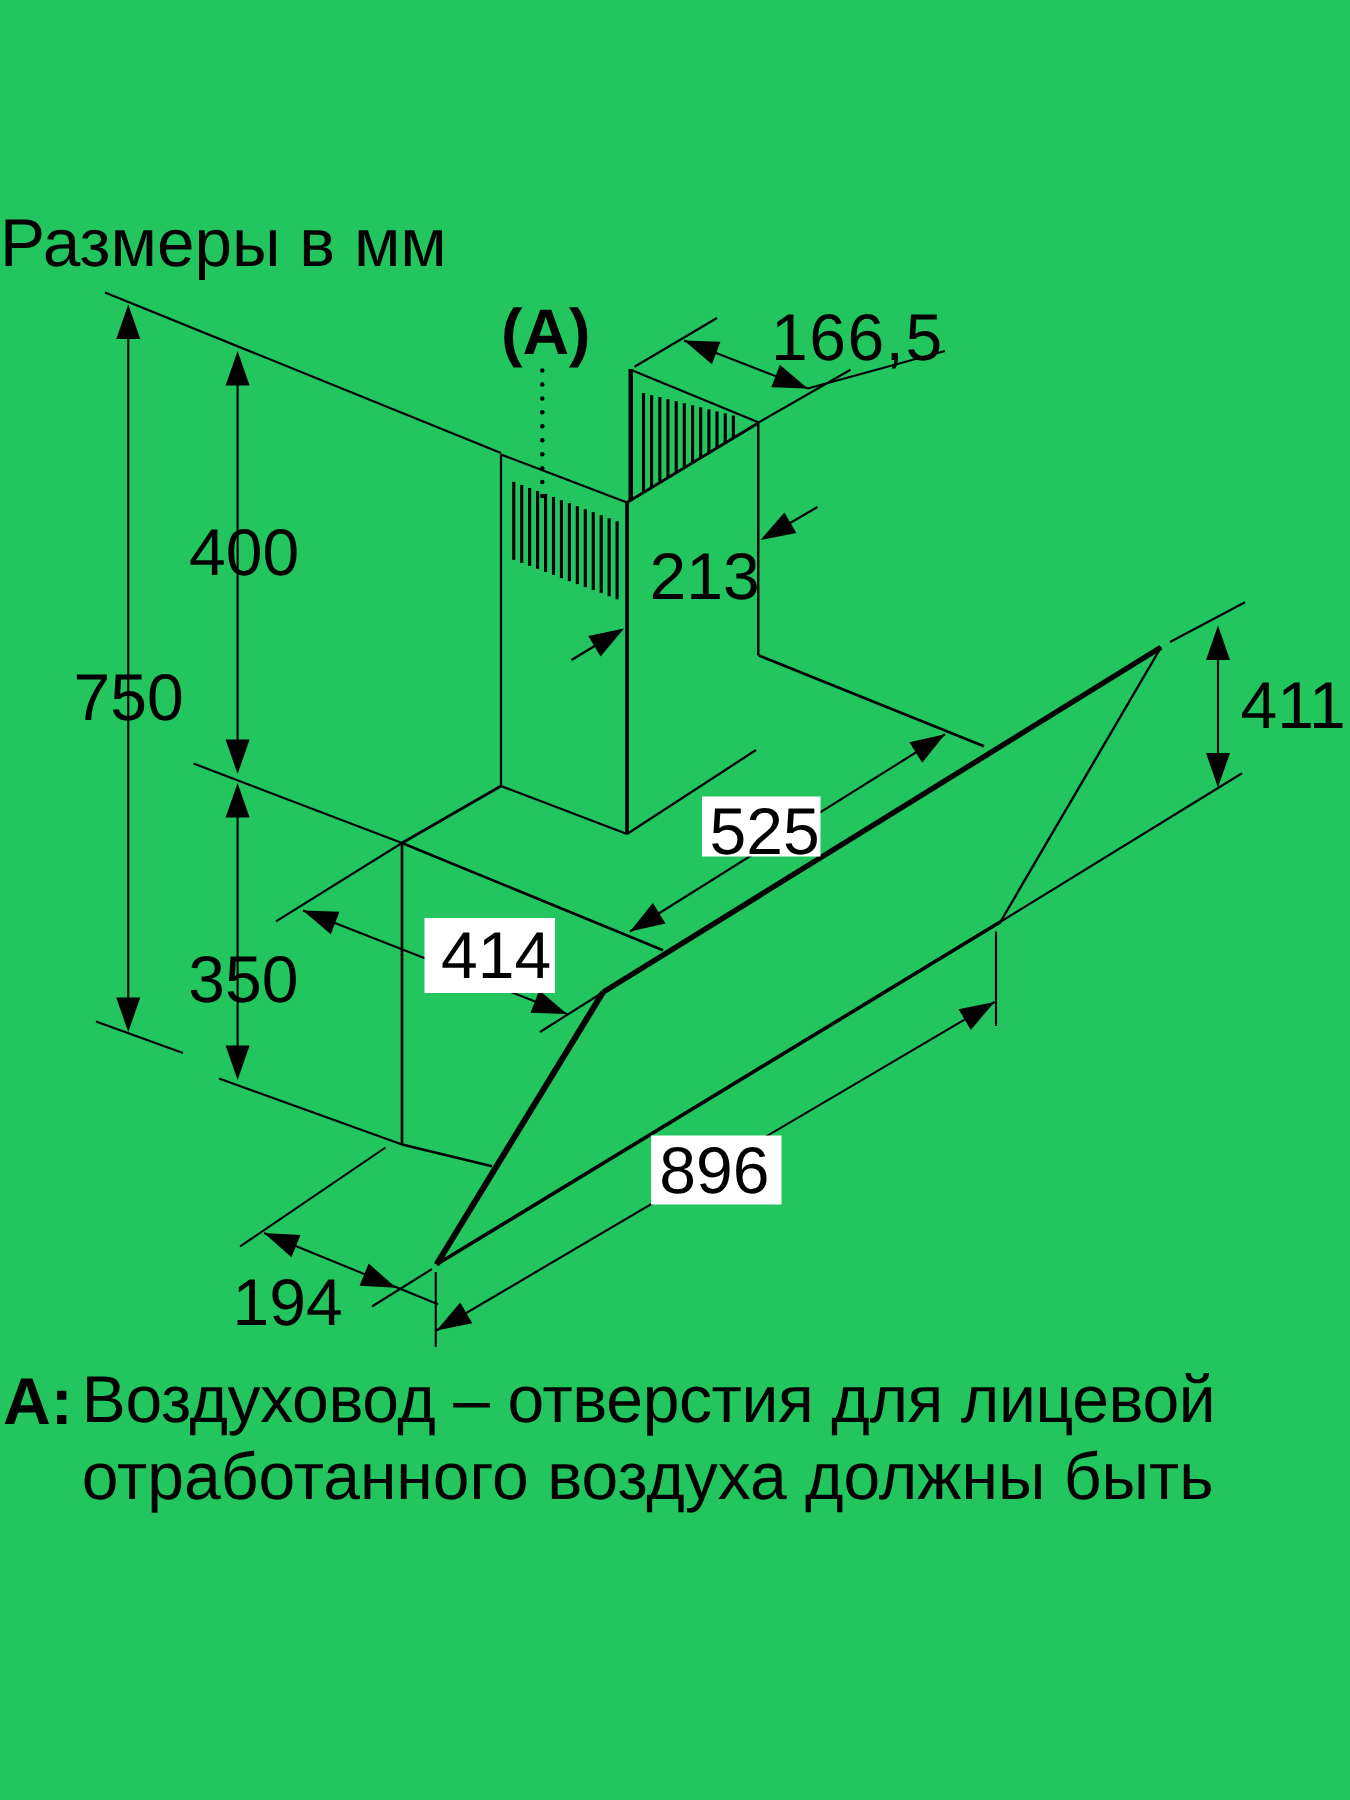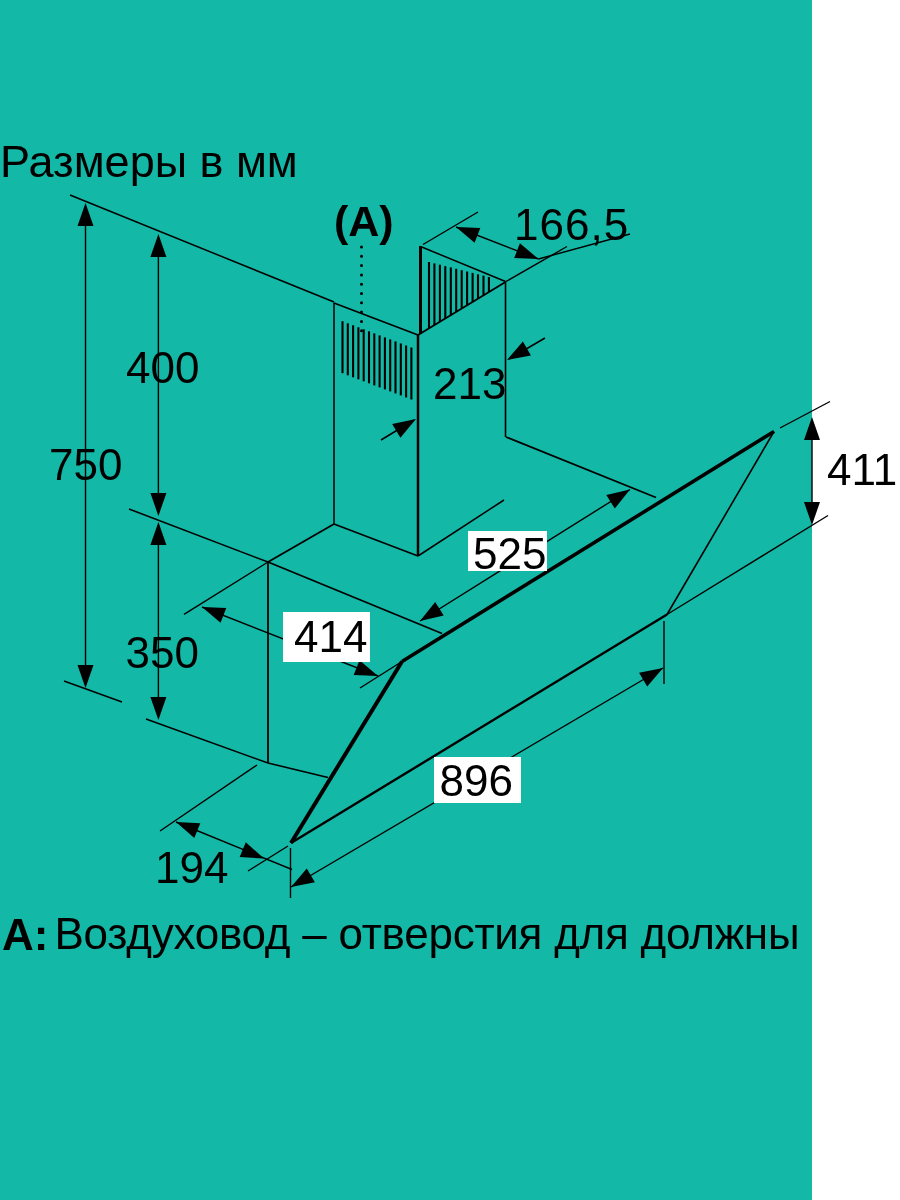--- a/index.html
+++ b/index.html
@@ -1,16 +1,16 @@
 <!DOCTYPE html>
 <html><head>
 <meta charset="utf-8">
 <style>
   html,body{margin:0;padding:0;background:#ffffff;}
-  .page{position:relative;width:812px;height:1200px;background:#14b8a6;
+  .page{position:relative;width:900px;height:1200px;background:#22c55e;
         font-family:"Liberation Sans",sans-serif;}
   svg text{font-family:"Liberation Sans",sans-serif;font-size:44px;fill:#000;}
   svg line{stroke:#000;stroke-linecap:butt;}
   svg polygon,svg circle{fill:#000;stroke:none;}
   .heading{position:absolute;left:0px;top:136px;font-size:45px;color:#000;white-space:nowrap;}
   .tl{position:absolute;font-size:44px;line-height:44px;color:#000;white-space:nowrap;}
 </style>
 </head>
 <body>
 <div class="page">
@@ -300,16 +300,17 @@
         <polygon points="264.0,858.5 239.7,857.1 245.8,842.3"></polygon>
       </g>
 
 <g>
         <text x="155" y="883">194</text>
       </g>
 </svg>
 
 <div class="tl" style="left:2px;top:913px;font-weight:bold">A:</div>
 
-<div class="tl" style="left:54.5px;top:912px;letter-spacing:-0.25px">Воздуховод – отверстия для должны</div>
-
+<div class="tl" style="left:54.5px;top:912px;letter-spacing:-0.25px">Воздуховод – отверстия для лицевой</div>
+
+<div class="tl" style="left:54.5px;top:962.5px">отработанного воздуха должны быть</div>
 
 </div>
 
 </body></html>

